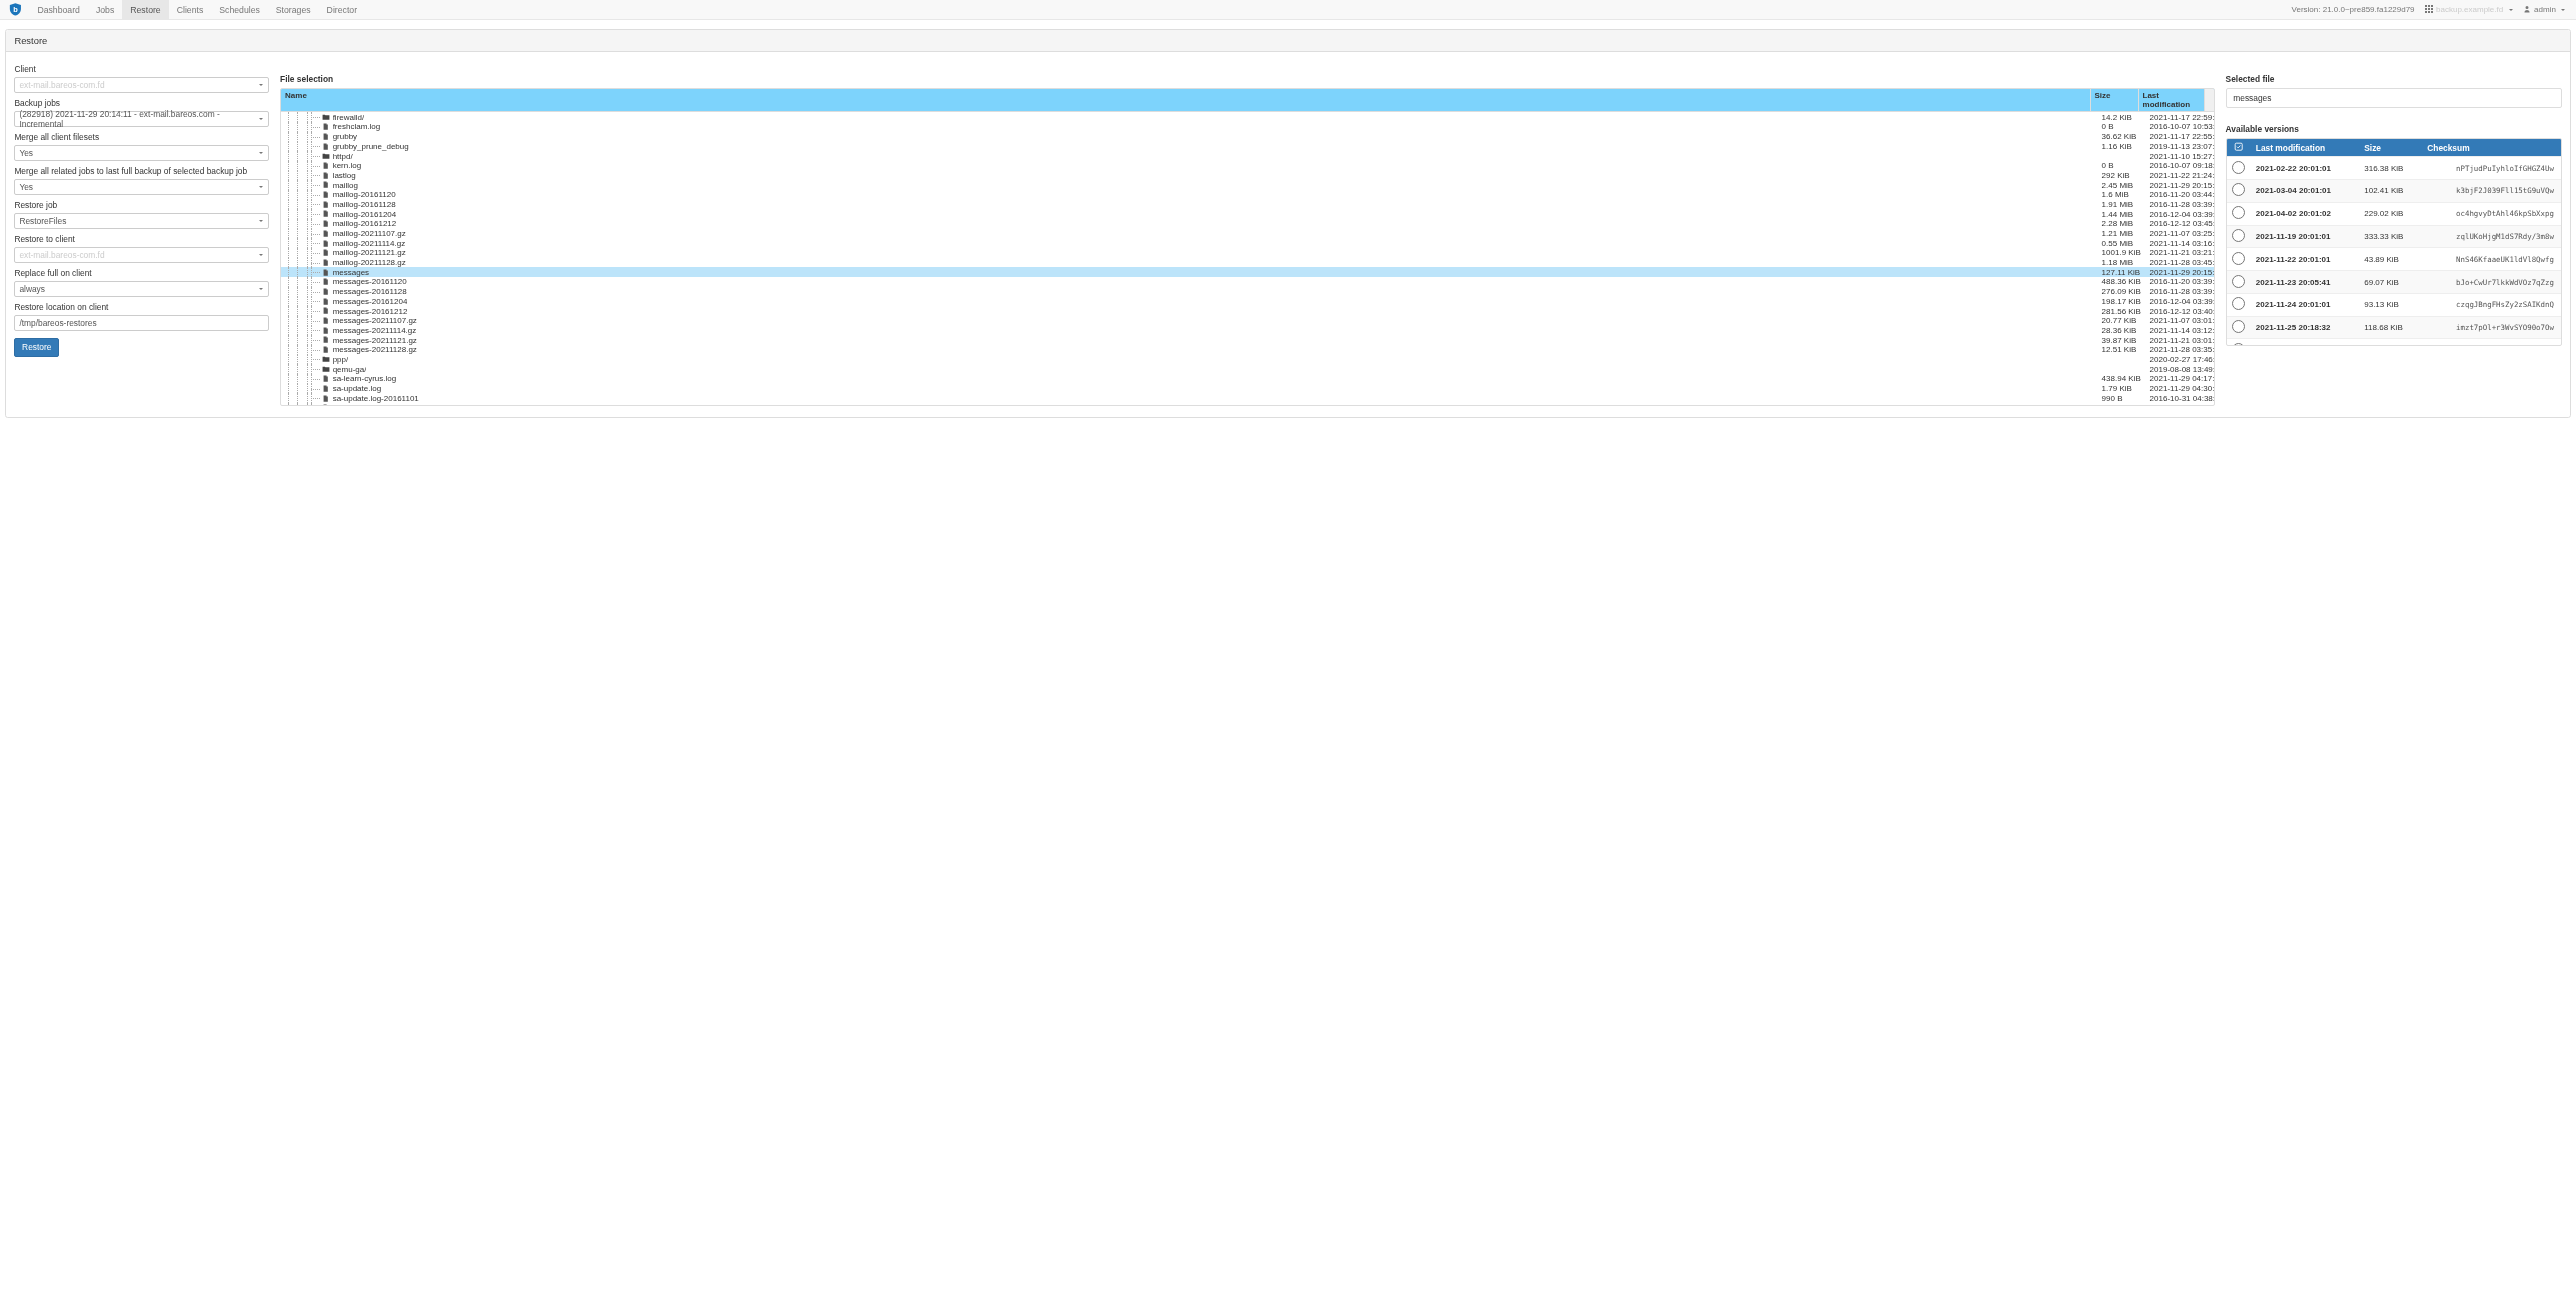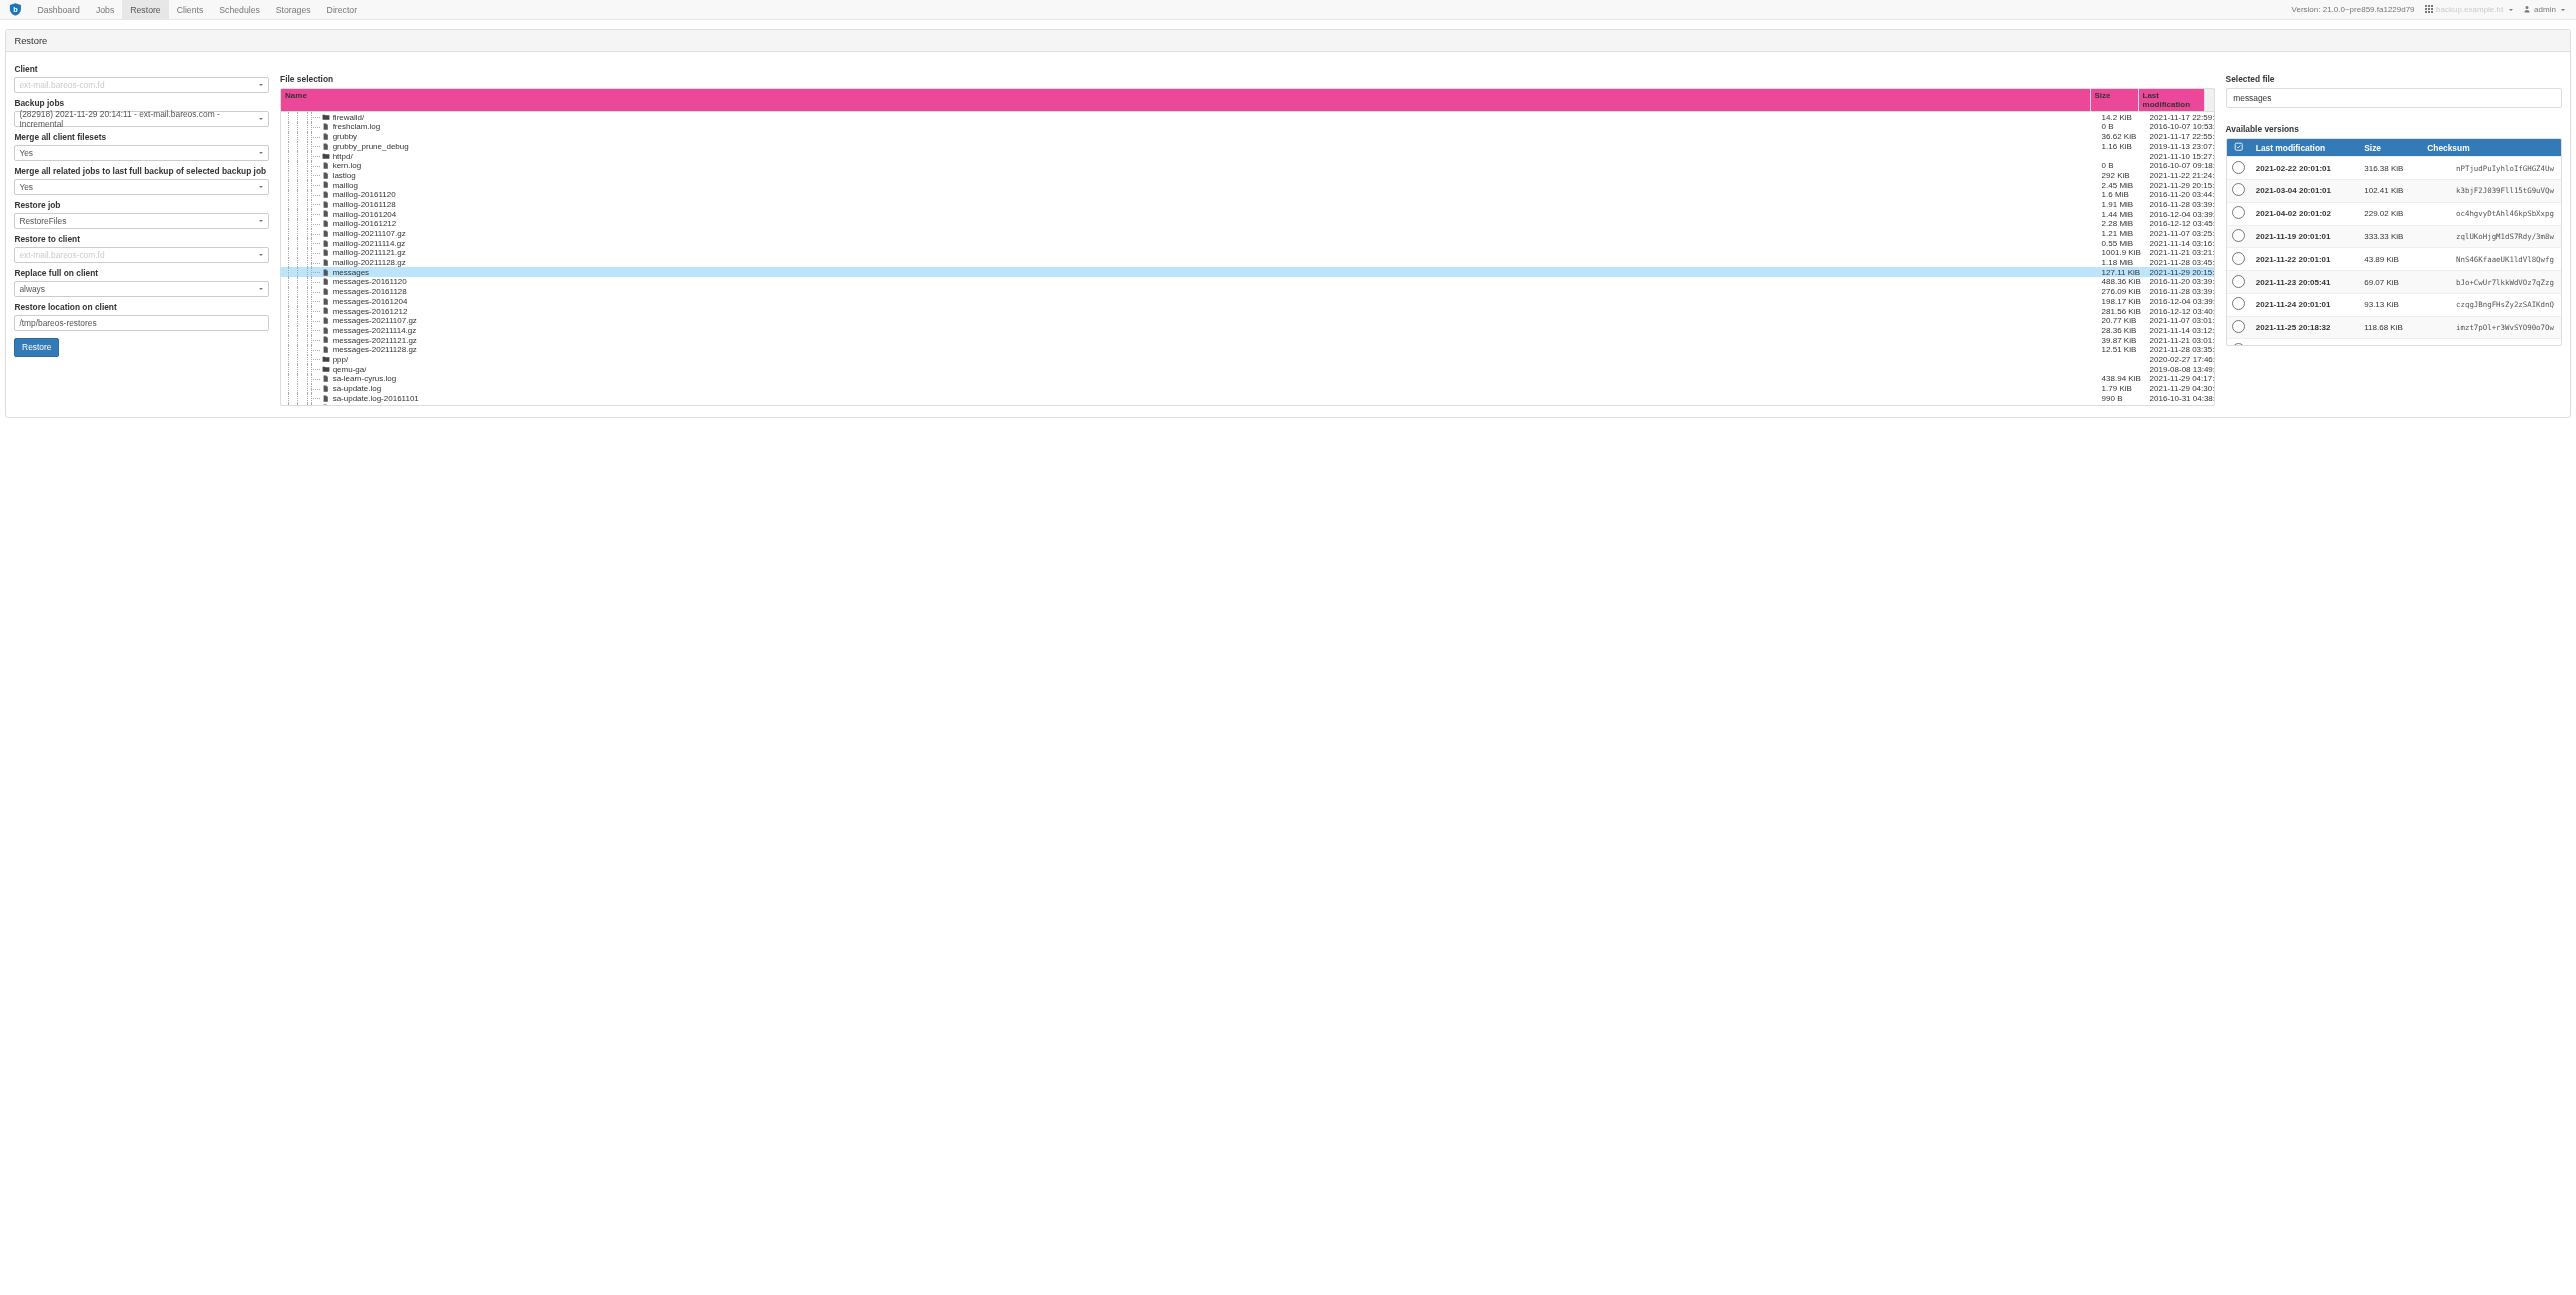--- a/index.html
+++ b/index.html
@@ -64,21 +64,21 @@
   .panel-body { padding:6.7px 8px 10.7px 8px; display:flex; gap:10.7px; align-items:flex-start; }
 
   
   .col-left   { width:255px; flex:0 0 255px; }
   .col-middle { flex:1 1 auto; min-width:268px; }
   .col-right  { width:336px; flex:0 0 336px; }
 
   .section-label { font-weight:bold; font-size:8.4px; margin-bottom:4px; margin-top:16px; display:block; }
 
   
-  .form-label { font-weight:bold; font-size:8.4px; margin:5.4px 0 2.7px; display:block; }
+  .form-label { font-weight:normal; font-size:8.4px; margin:5.4px 0 2.7px; display:block; }
   .form-select, .form-input {
     width:100%; height:16px;
     border:0.7px solid #ccc; border-radius:2px;
     background:#fff;
     font-size:8.4px; color:#555;
     padding:0 12px 0 4px;
     position:relative;
   }
   .form-select { display:flex; align-items:center; cursor:pointer; }
   .form-select .sel-caret { position:absolute; right:5.4px; top:50%; transform:translateY(-50%); }
@@ -90,21 +90,21 @@
     font-size:8.4px; cursor:pointer;
   }
 
   
   .file-table-wrap {
     border:0.7px solid #ddd; border-radius:2px;
     height:318px; display:flex; flex-direction:column;
     overflow:hidden;
   }
   .file-header {
-    display:flex; background:#ec4899; border-bottom:0.7px solid #ddd;
+    display:flex; background:#7dd3fc; border-bottom:0.7px solid #ddd;
     font-size:8px; font-weight:bold; color:#333;
   }
   .file-header > div { padding:2px 4px; }
   .fh-name { flex:1 1 auto; }
   .fh-size { width:48px; border-left:0.7px solid #ddd;}
   .fh-mod  { width:67px; border-left:0.7px solid #ddd; border-right:0.7px solid #ddd;}
   .fh-gutter { width:9.4px; background:#f0f0f0;}
   .file-body { flex:1; overflow-y:scroll; position:relative;}
   .file-body::-webkit-scrollbar { width:9.4px; }
   .file-body::-webkit-scrollbar-track { background:#f0f0f0; }

